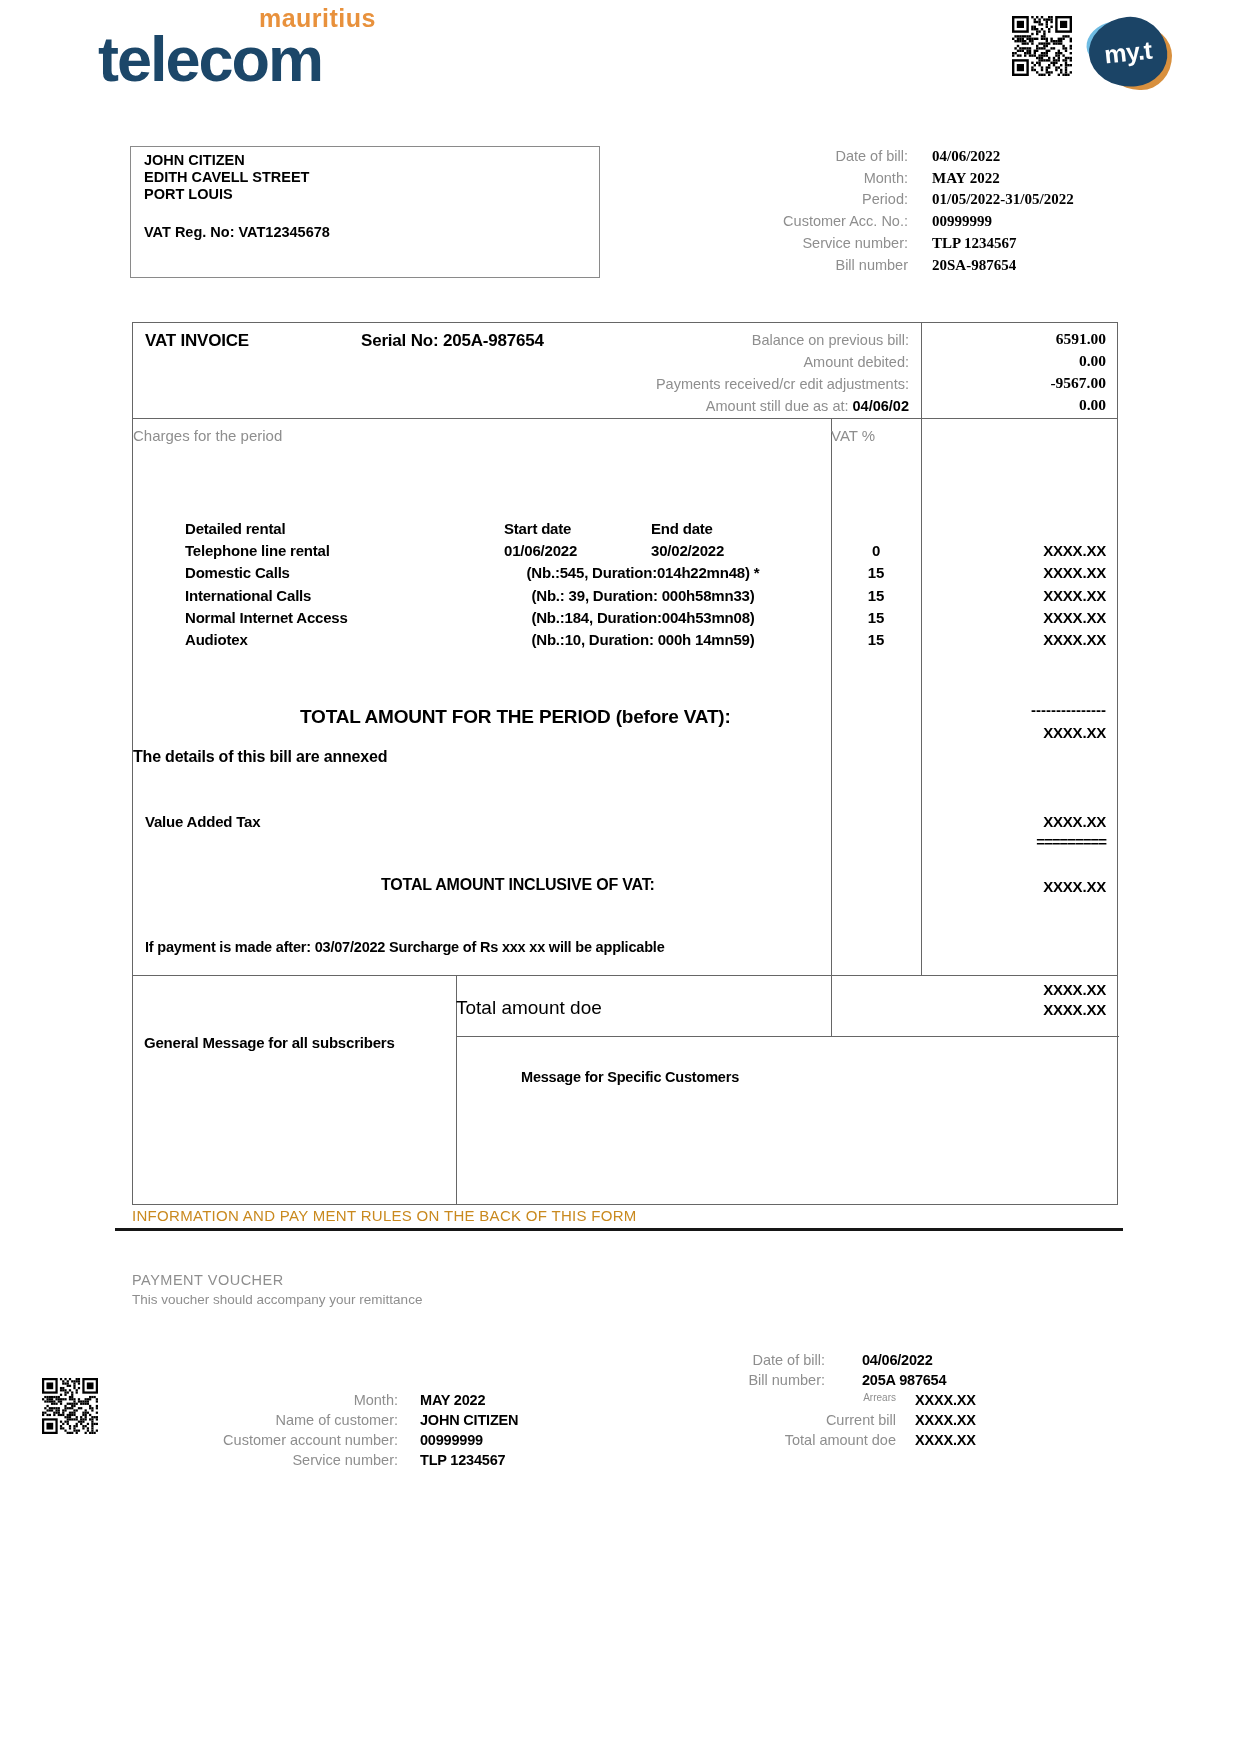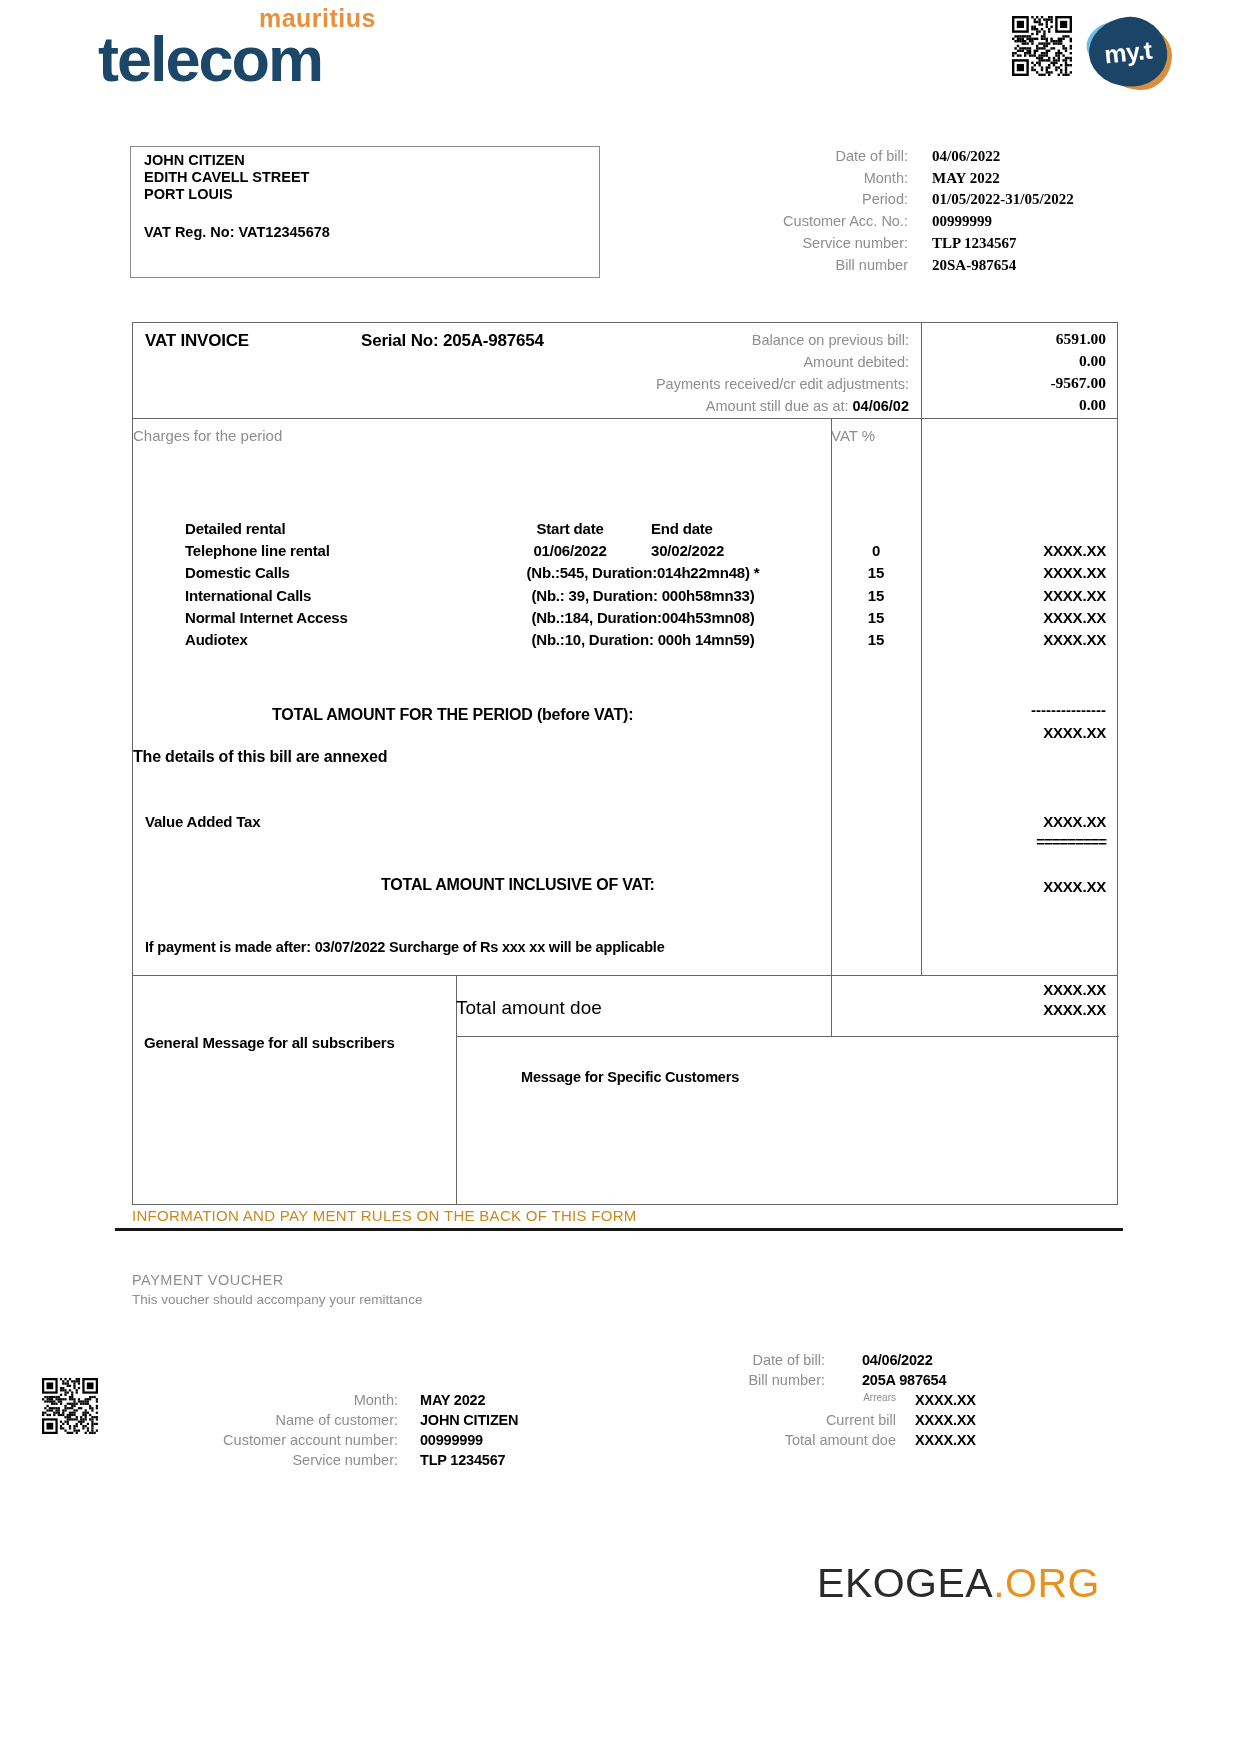--- a/index.html
+++ b/index.html
@@ -37,21 +37,21 @@
   
   .table{position:absolute;left:132px;top:322px;width:986px;height:883px;border:1px solid #666}
   .sec-sum{position:relative;height:96px;border-bottom:1px solid #666}
   .sec-chg{position:relative;height:557px;border-bottom:1px solid #666}
   .sec-msg{position:relative;height:229px}
   .sum-lbl{position:absolute;right:208px;color:#8e8e8e;font-size:14.5px;text-align:right;white-space:nowrap}
   .sum-val{position:absolute;right:11px;font-weight:bold;font-size:15.5px;font-family:"Liberation Serif",serif;text-align:right}
 
   .crow{position:absolute;left:0;width:100%;height:22px;font-weight:bold;font-size:15px}
   .cname{position:absolute;left:52px;white-space:nowrap}
-  .cc1{position:absolute;left:352px;width:170px;text-align:center}
+  .cc1{position:absolute;left:371px;width:170px;text-align:left}
   .cc2{position:absolute;left:518px;width:170px;text-align:left}
   .cdetail{position:absolute;left:330px;width:360px;text-align:center;white-space:nowrap}
   .cvat{position:absolute;left:698px;width:90px;text-align:center}
   .camt{position:absolute;right:11px;text-align:right}
 
   .qr{position:absolute;line-height:0}
   .footer-brand{position:absolute;left:640px;top:1560px;width:460px;text-align:right;font-size:41px;letter-spacing:.5px;white-space:nowrap}
   .footer-brand .dark{color:#2b2b2b}
   .footer-brand .org{color:#E8911F}
 </style>
@@ -384,21 +384,21 @@
         <span class="cvat">15</span>
         <span class="camt">XXXX.XX</span>
       </div>
       <div class="crow cond" style="top:212px">
         <span class="cname">Audiotex</span>
         <span class="cdetail">(Nb.:10, Duration: 000h 14mn59)</span>
         <span class="cvat">15</span>
         <span class="camt">XXXX.XX</span>
       </div>
 
-      <span class="a b cond" style="left:139px;top:287px;font-size:16px">TOTAL AMOUNT FOR THE PERIOD (before VAT):</span>
+      <span class="a b cond" style="left:167px;top:287px;font-size:19px">TOTAL AMOUNT FOR THE PERIOD (before VAT):</span>
       <span class="a b" style="right:11px;top:282px;font-size:15px">---------------</span>
       <span class="a b cond" style="right:11px;top:305px;font-size:15px">XXXX.XX</span>
 
       <span class="a b center cond" style="left:0;top:329px;width:698px;font-size:16px">The details of this bill are annexed</span>
 
       <span class="a b cond" style="left:12px;top:394px;font-size:15px">Value Added Tax</span>
       <span class="a b cond" style="right:11px;top:394px;font-size:15px">XXXX.XX</span>
       <span class="a b" style="right:11px;top:414px;font-size:15px;letter-spacing:-1px">=========</span>
 
       <span class="a b cond" style="left:248px;top:457px;font-size:16px">TOTAL AMOUNT INCLUSIVE OF VAT:</span>
@@ -686,17 +686,14 @@
         <rect fill="#fff" x="2.24" y="2.24" width="11.200000000000001" height="11.200000000000001"></rect>
         <rect x="4.48" y="4.48" width="6.720000000000001" height="6.720000000000001"></rect>
         <rect x="40.32000000000001" y="0" width="15.680000000000001" height="15.680000000000001"></rect>
         <rect fill="#fff" x="42.56" y="2.24" width="11.200000000000001" height="11.200000000000001"></rect>
         <rect x="44.800000000000004" y="4.48" width="6.720000000000001" height="6.720000000000001"></rect>
         <rect x="0" y="40.32000000000001" width="15.680000000000001" height="15.680000000000001"></rect>
         <rect fill="#fff" x="2.24" y="42.56" width="11.200000000000001" height="11.200000000000001"></rect>
         <rect x="4.48" y="44.800000000000004" width="6.720000000000001" height="6.720000000000001"></rect>
       </svg></div>
 
-  <div class="footer-brand">
-    <span class="dark">EKOGEA</span><span class="org">.ORG</span>
-  </div>
 
 </div>
 
 </body></html>

